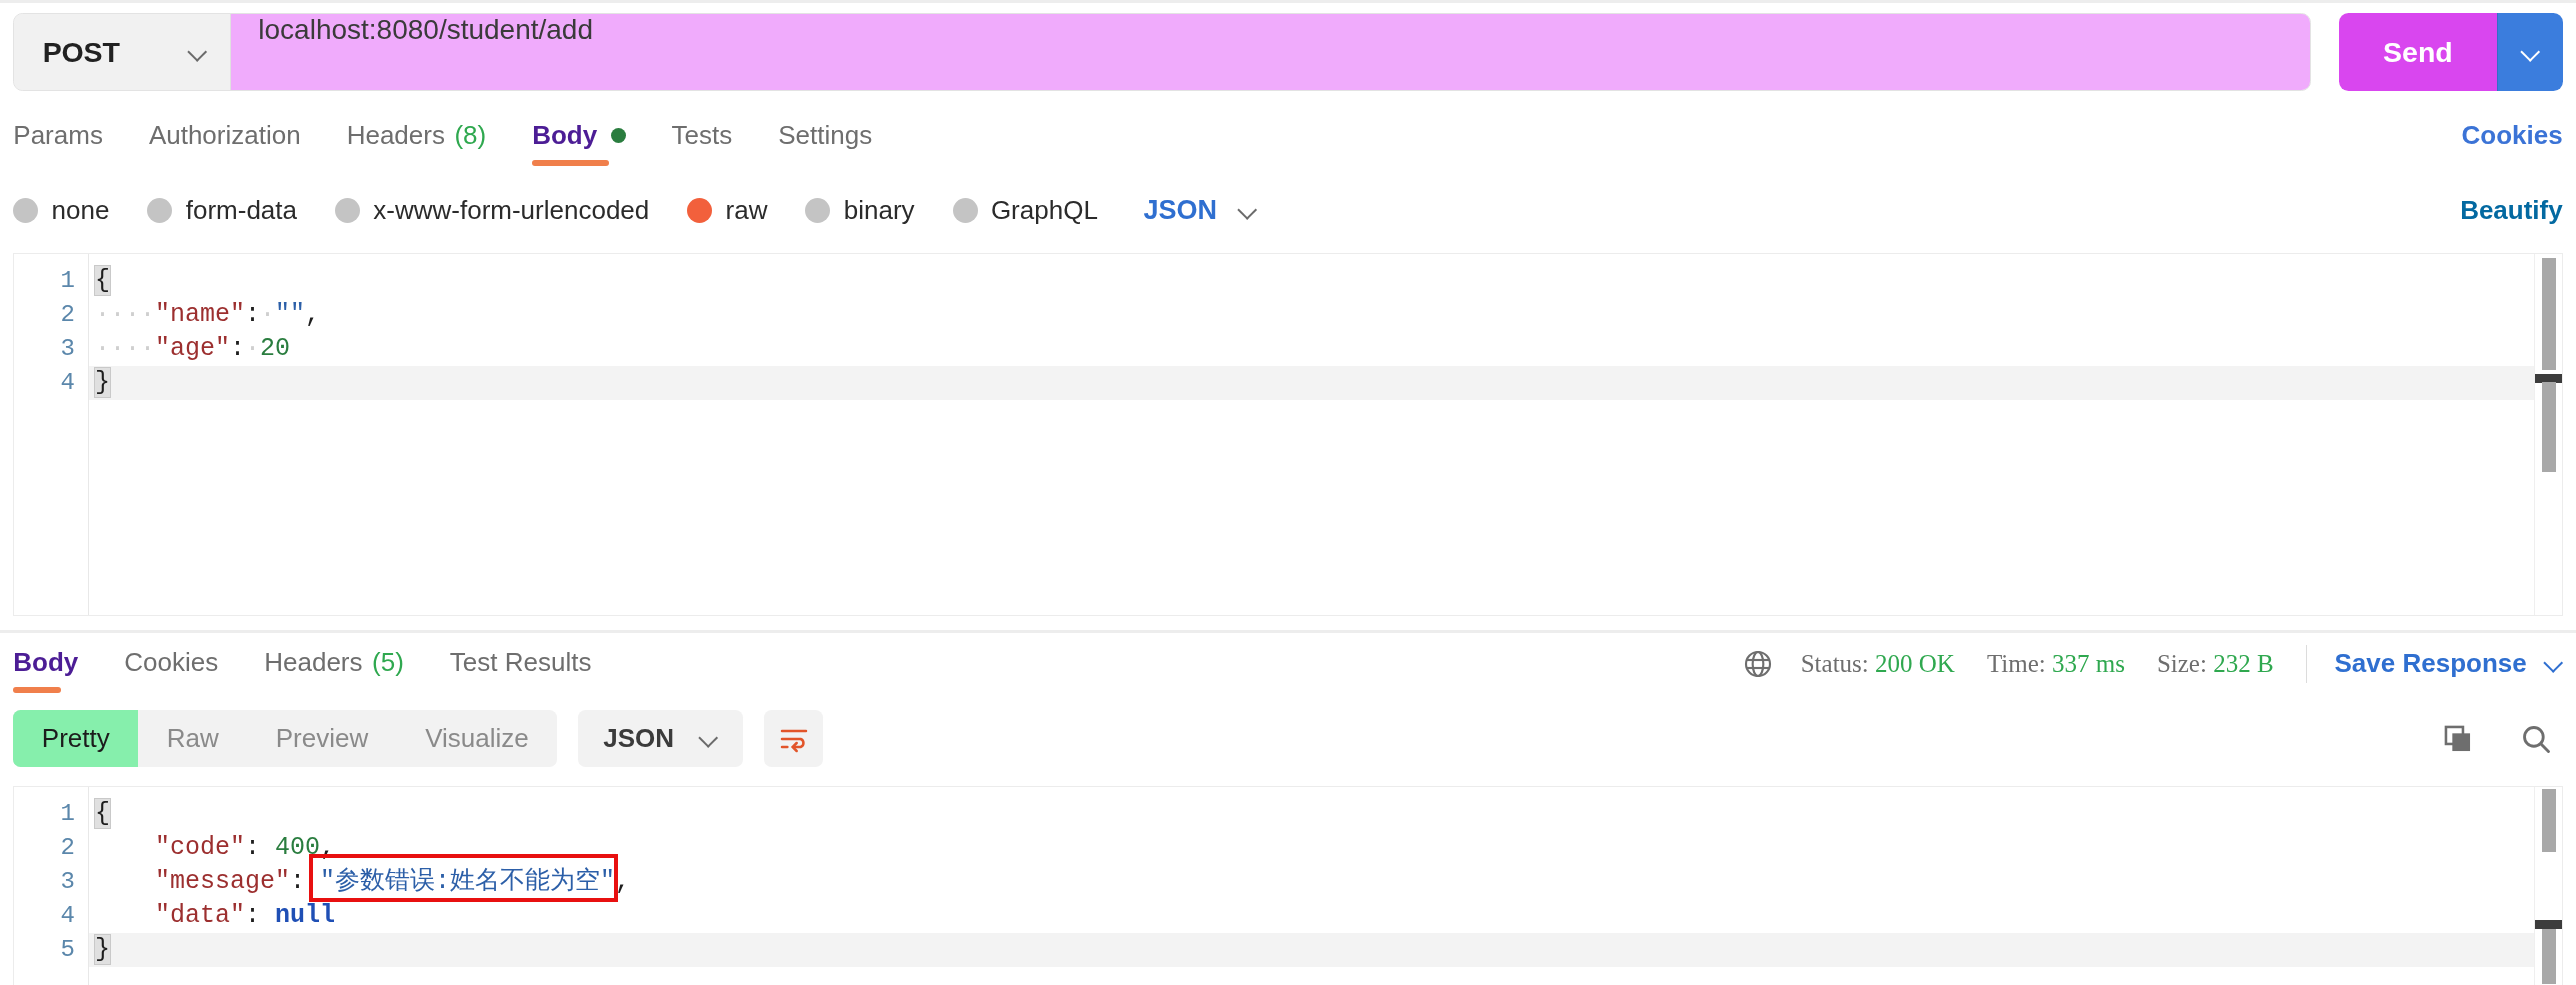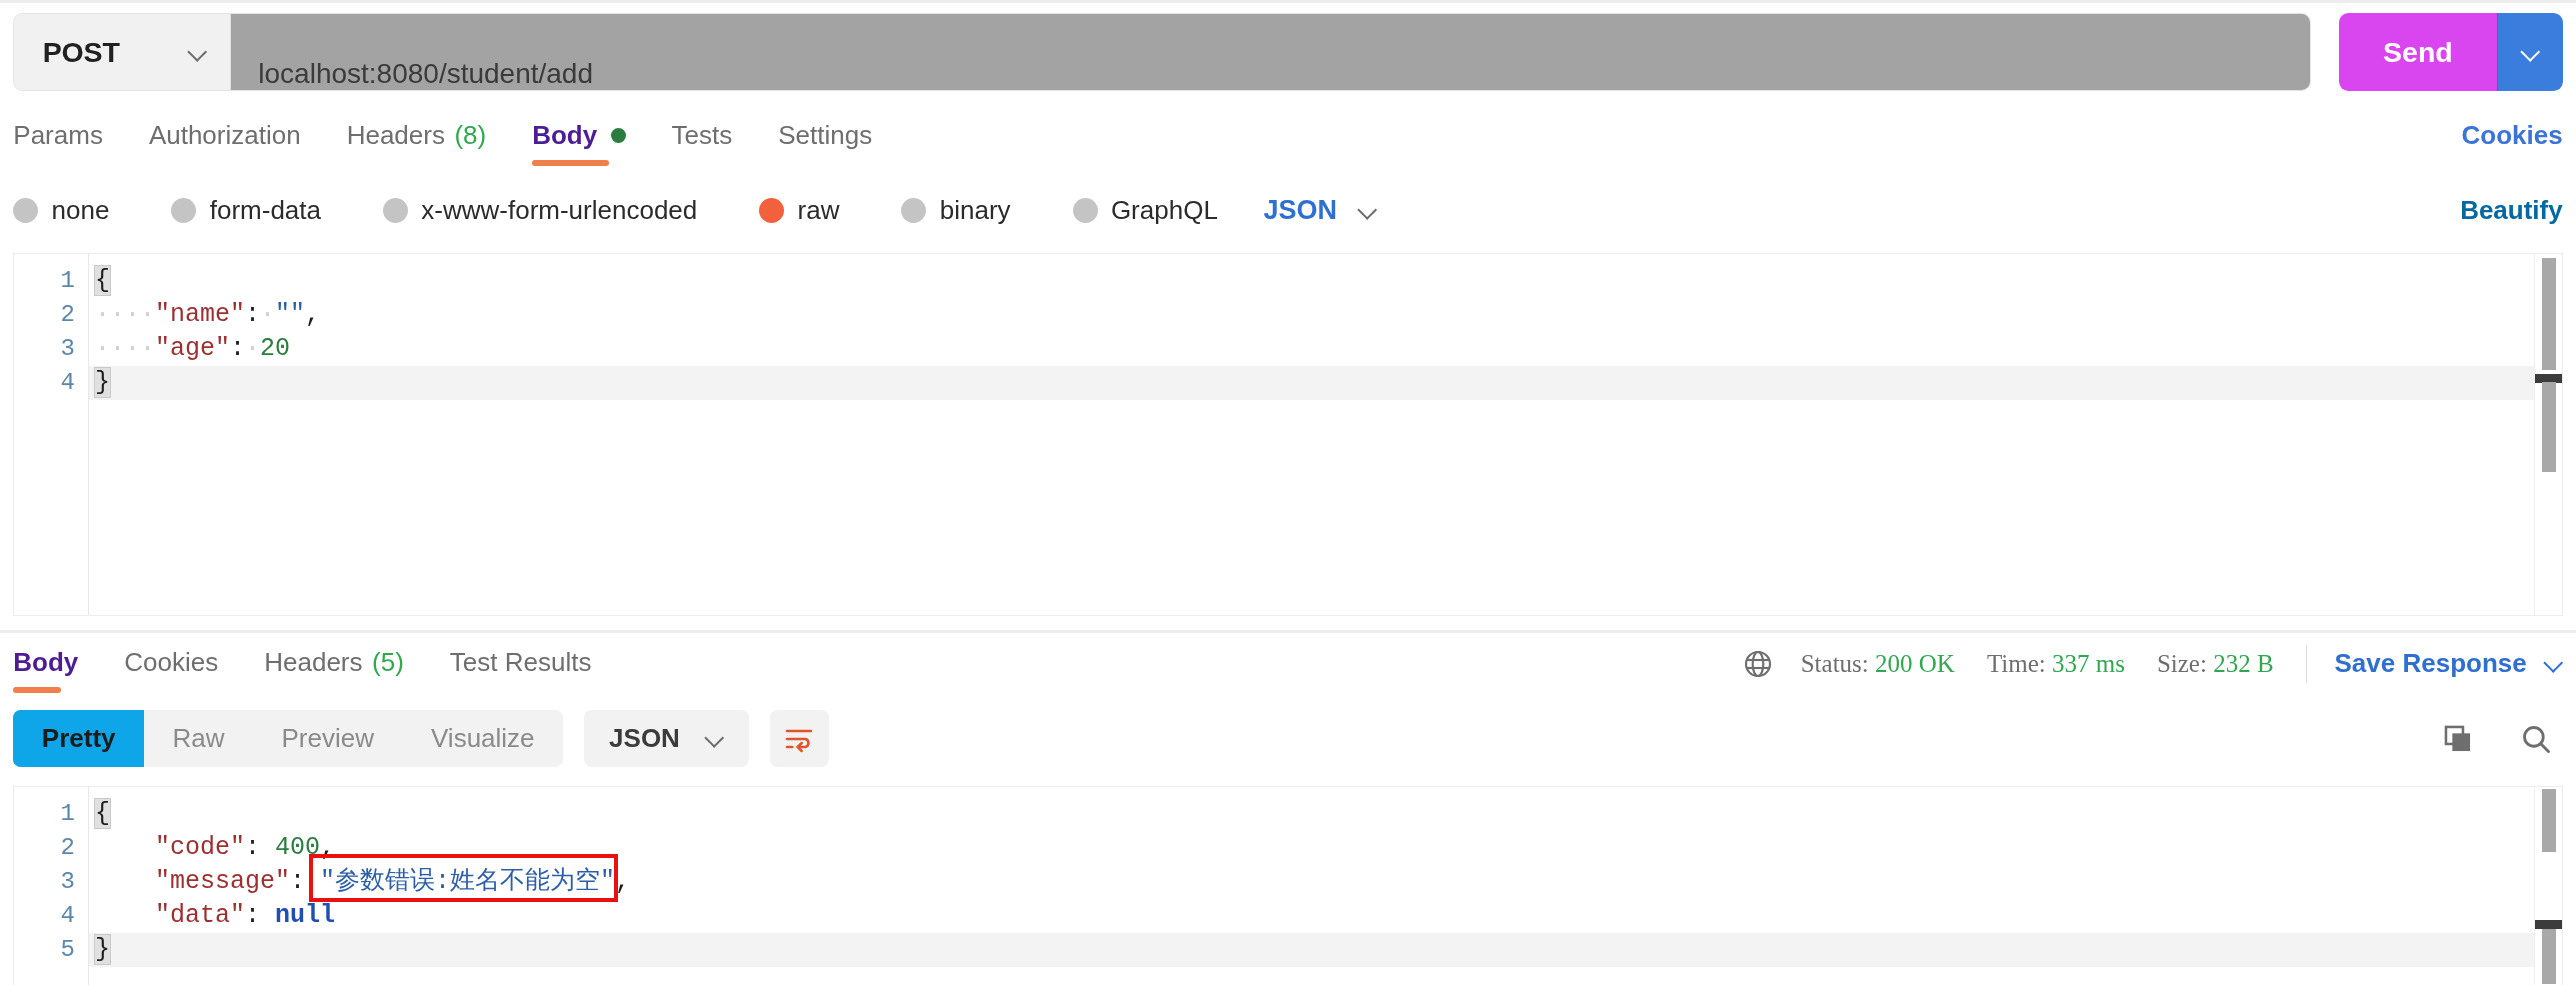--- a/index.html
+++ b/index.html
@@ -77,23 +77,23 @@
     position: absolute;
     left: 1.9px; top: 1.9px;
     width: 12.4px; height: 12.4px;
     border-right: 2.9px solid #6b6b6b;
     border-bottom: 2.9px solid #6b6b6b;
     transform: rotate(45deg);
   }
   .url-input-wrap {
     flex: 1 1 auto;
     display: flex;
-    align-items: flex-end;
+    align-items: flex-start;
     padding-left: 27px;
-    background: #a3a3a3;
+    background: #f0abfc;
   }
   .url-input {
     width: 100%;
     border: none;
     outline: none;
     background: transparent;
     font-family: "Liberation Sans", sans-serif;
     font-size: 28px;
     color: #3a3a3a;
     padding: 0;
@@ -411,23 +411,23 @@
   }
   .seg {
     display: flex;
     align-items: center;
     padding: 0 28.5px;
     font-size: 26px;
     color: #8a8a8a;
     cursor: pointer;
   }
   .seg.active {
-    background: #0ea5e9;
+    background: #86efac;
     color: #1c1c1c;
-    font-weight: 700;
+    font-weight: 400;
   }
   .fmt-select {
     margin-left: 21px;
     height: 57px;
     background: #f2f2f2;
     border-radius: 7.6px;
     display: flex;
     align-items: center;
     padding: 0 25px;
     cursor: pointer;
@@ -515,21 +515,21 @@
       <div class="tab">
         <span>Tests</span>
       </div>
       <div class="tab">
         <span>Settings</span>
       </div>
       <div class="cookies-link">Cookies</div>
     </div>
 
   <div class="body-type-row">
-    <div id="body-type-radios" style="display:flex;align-items:center;gap:24px;">
+    <div id="body-type-radios" style="display:flex;align-items:center;">
         <div class="radio-item">
           <span class="radio-dot"></span>
           <span class="radio-label">none</span>
         </div>
         <div class="radio-item">
           <span class="radio-dot"></span>
           <span class="radio-label">form-data</span>
         </div>
         <div class="radio-item">
           <span class="radio-dot"></span>

